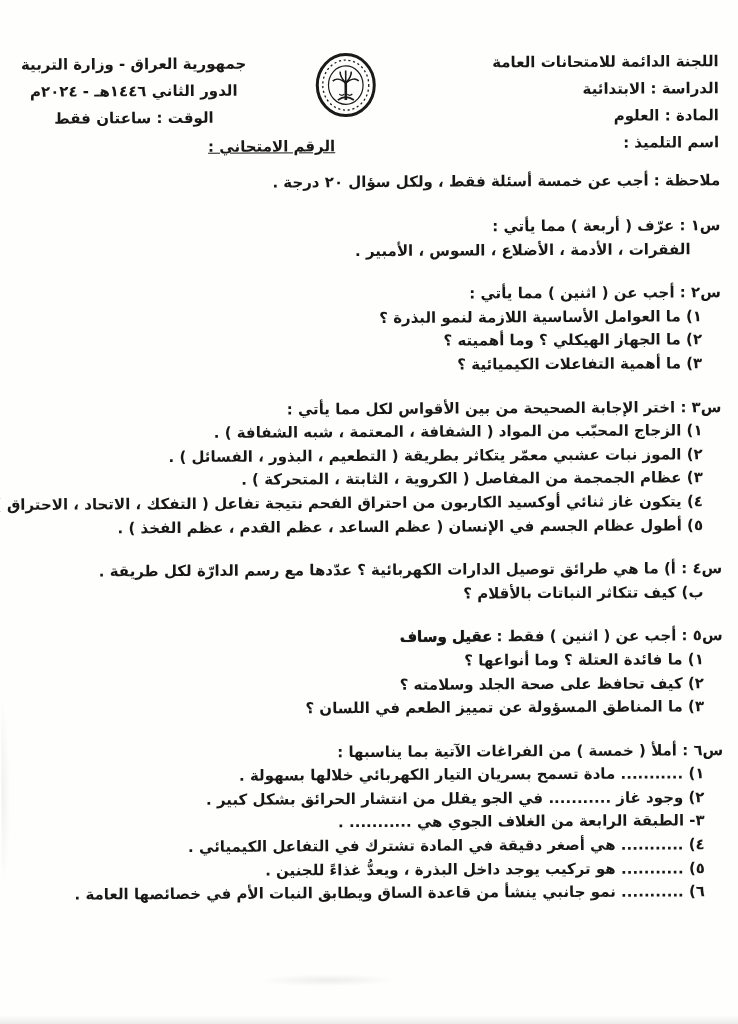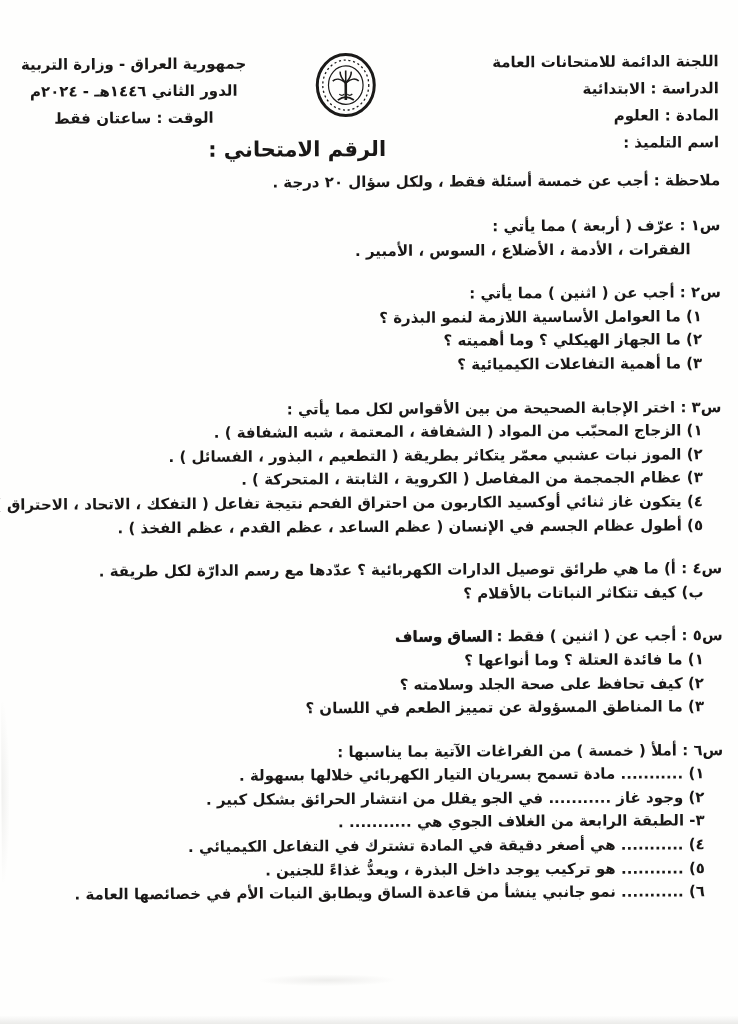--- a/index.html
+++ b/index.html
@@ -25,21 +25,21 @@
     font-size: 15px; line-height: 27px;
   }
   .hdr-left {
     position: absolute; top: 50px; left: 20px; width: 232px;
     text-align: center; font-weight: 700;
     font-size: 15px; line-height: 27px;
   }
   .logo-wrap { position: absolute; top: 52px; left: 316px; width: 64px; height: 66px; }
   .exam-number {
     position: absolute; top: 137px; left: 210px;
-    font-size: 21px; font-weight: 700;
+    font-size: 15px; font-weight: 700; text-decoration: underline;
   }
 
   
   main { position: absolute; top: 170px; right: 16px; left: 12px; }
   .note { margin: 0 0 22px; font-size: 15px; font-weight: 700; line-height: 24px; white-space: nowrap; }
   .q { margin: 0 0 20px; }
   .q-title, .q-line {
     margin: 0; font-size: 15px; font-weight: 700;
     line-height: 23.6px; white-space: nowrap;
   }
@@ -124,21 +124,21 @@
         <p class="q-line">٤) يتكون غاز ثنائي أوكسيد الكاربون من احتراق الفحم نتيجة تفاعل ( التفكك ، الاتحاد ، الاحتراق ) .</p>
         <p class="q-line">٥) أطول عظام الجسم في الإنسان ( عظم الساعد ، عظم القدم ، عظم الفخذ ) .</p>
       </section>
 
       <section class="q">
         <p class="q-title">س٤ : أ) ما هي طرائق توصيل الدارات الكهربائية ؟ عدّدها مع رسم الدارّة لكل طريقة .</p>
         <p class="q-line">ب) كيف تتكاثر النباتات بالأقلام ؟</p>
       </section>
 
       <section class="q">
-        <p class="q-title"><span>س٥ : أجب عن ( اثنين ) فقط :</span><span class="annot">الساق وساف</span></p>
+        <p class="q-title"><span>س٥ : أجب عن ( اثنين ) فقط :</span><span class="annot">عقيل وساف</span></p>
         <p class="q-line">١) ما فائدة العتلة ؟ وما أنواعها ؟</p>
         <p class="q-line">٢) كيف تحافظ على صحة الجلد وسلامته ؟</p>
         <p class="q-line">٣) ما المناطق المسؤولة عن تمييز الطعم في اللسان ؟</p>
       </section>
 
       <section class="q">
         <p class="q-title">س٦ : أملأ ( خمسة ) من الفراغات الآتية بما يناسبها :</p>
         <p class="q-line">١) ........... مادة تسمح بسريان التيار الكهربائي خلالها بسهولة .</p>
         <p class="q-line">٢) وجود غاز ........... في الجو يقلل من انتشار الحرائق بشكل كبير .</p>
         <p class="q-line">٣- الطبقة الرابعة من الغلاف الجوي هي ........... .</p>

